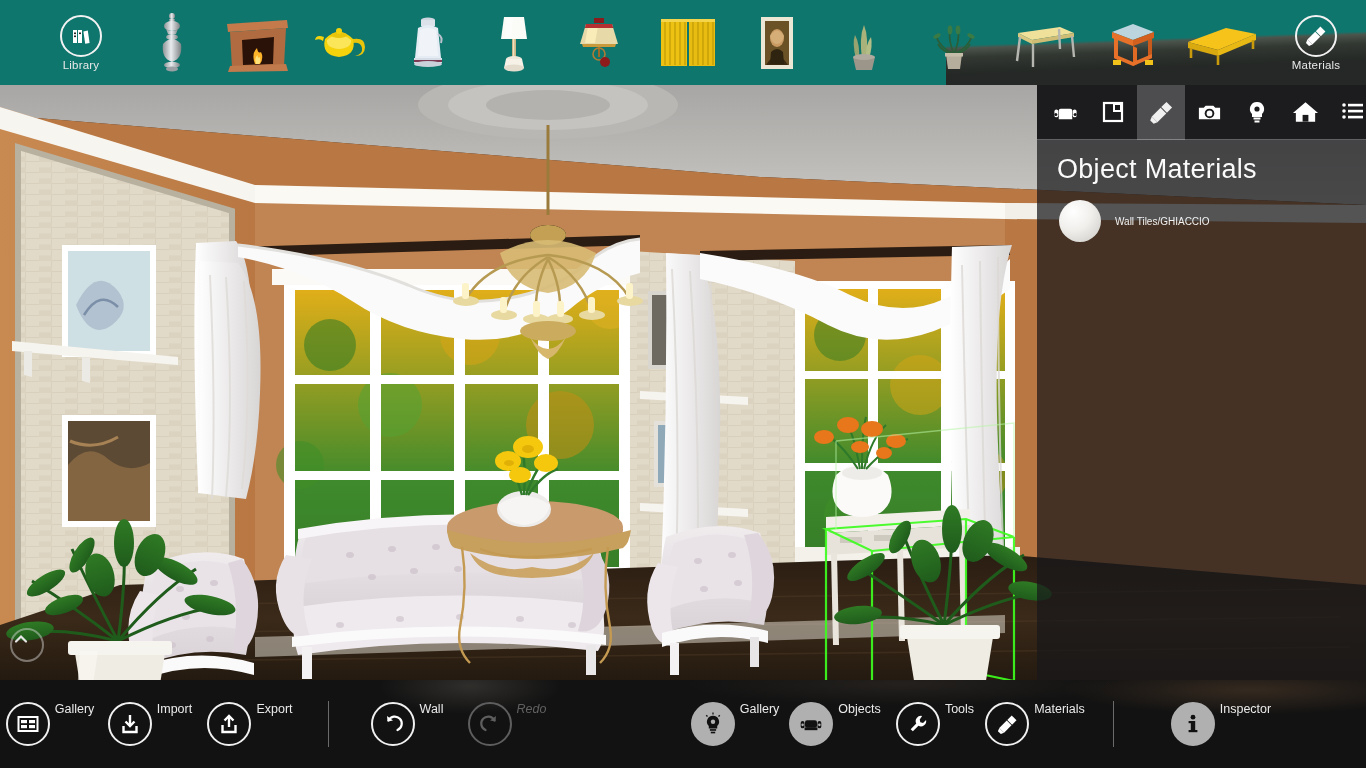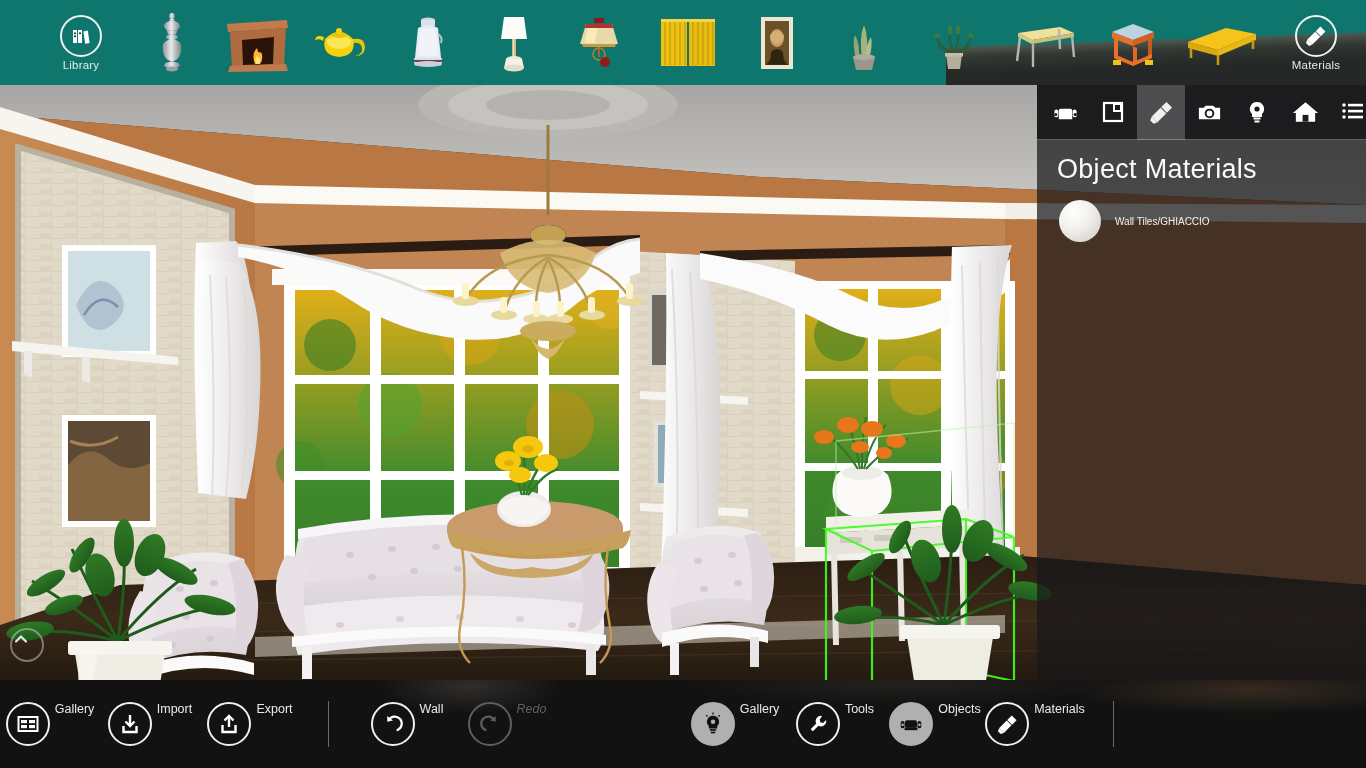--- a/index.html
+++ b/index.html
@@ -904,55 +904,66 @@
               <line x1="4.6" y1="3.4" x2="6" y2="4.8"></line>
               <line x1="19.4" y1="3.4" x2="18" y2="4.8"></line>
             </g>
             <circle cx="12" cy="10.5" r="2.4" fill="#b0b0b0"></circle>
           </svg>
         </div>
         <span class="bb-label">Gallery</span>
       </div>
 
       <div class="bb-item" style="width:100px">
-        <div class="bb-circ">
-          <svg width="22" height="22" viewBox="0 0 24 24">
-            <path d="M16.5 3.2 a5.8 5.8 0 0 0 -6.4 8.3 L4 17.6 l2.4 2.4 l6.1 -6.1 a5.8 5.8 0 0 0 8.3 -6.4 l-3.3 3.3 l-3 -0.6 l-0.6 -3z" fill="#fff"></path>
-          </svg>
-        </div>
-        <span class="bb-label">Tools</span>
-      </div>
-
-      <div class="bb-item" style="width:100px">
         <div class="bb-circ filled">
           <svg width="24" height="24" viewBox="0 0 28 28">
             <rect x="7" y="9.5" width="14" height="9" rx="2.4" fill="#111"></rect>
             <rect x="2" y="10.5" width="4.4" height="8.6" rx="2.2" fill="#111"></rect>
             <rect x="21.6" y="10.5" width="4.4" height="8.6" rx="2.2" fill="#111"></rect>
             <circle cx="4.2" cy="15" r="1.5" fill="#b0b0b0"></circle>
             <circle cx="23.8" cy="15" r="1.5" fill="#b0b0b0"></circle>
             <rect x="6.5" y="18" width="15" height="3.2" fill="#111"></rect>
           </svg>
         </div>
         <span class="bb-label">Objects</span>
       </div>
 
       <div class="bb-item" style="width:100px">
         <div class="bb-circ">
+          <svg width="22" height="22" viewBox="0 0 24 24">
+            <path d="M16.5 3.2 a5.8 5.8 0 0 0 -6.4 8.3 L4 17.6 l2.4 2.4 l6.1 -6.1 a5.8 5.8 0 0 0 8.3 -6.4 l-3.3 3.3 l-3 -0.6 l-0.6 -3z" fill="#fff"></path>
+          </svg>
+        </div>
+        <span class="bb-label">Tools</span>
+      </div>
+
+      <div class="bb-item" style="width:100px">
+        <div class="bb-circ">
           <svg width="23" height="23" viewBox="0 0 24 24">
             <path d="M16.4 2.6 L21.4 7.6 L16.8 12.2 L11.8 7.2 Z" fill="#fff"></path>
             <path d="M11.2 7.8 L16.2 12.8 L8.4 20.6 L3.4 15.6 Z" fill="#fff"></path>
             <path d="M3.4 15.6 L8.4 20.6 L5 22 L2 19 Z" fill="#fff"></path>
           </svg>
         </div>
         <span class="bb-label">Materials</span>
       </div>
 
       <div style="width:28px"></div>
       <div class="bb-sep"></div>
       <div style="width:52px"></div>
 
+      <div class="bb-item" style="width:110px">
+        <div class="bb-circ filled">
+          <svg width="18" height="22" viewBox="0 0 18 22">
+            <circle cx="9" cy="4.2" r="2.4" fill="#111"></circle>
+            <rect x="6.8" y="8" width="4.4" height="11" fill="#111"></rect>
+            <rect x="4.6" y="8" width="2.4" height="2.2" fill="#111"></rect>
+            <rect x="4.6" y="17" width="8.8" height="2.2" fill="#111"></rect>
+          </svg>
+        </div>
+        <span class="bb-label">Inspector</span>
+      </div>
 
 
     </div>
   </div>
 
 </div>
 
 </body></html>

